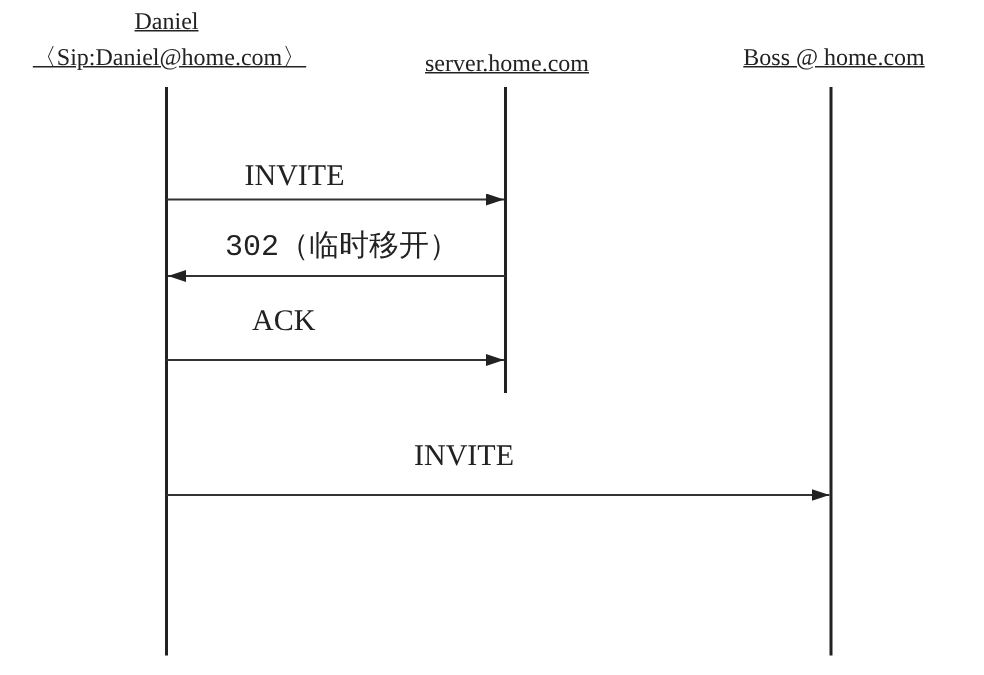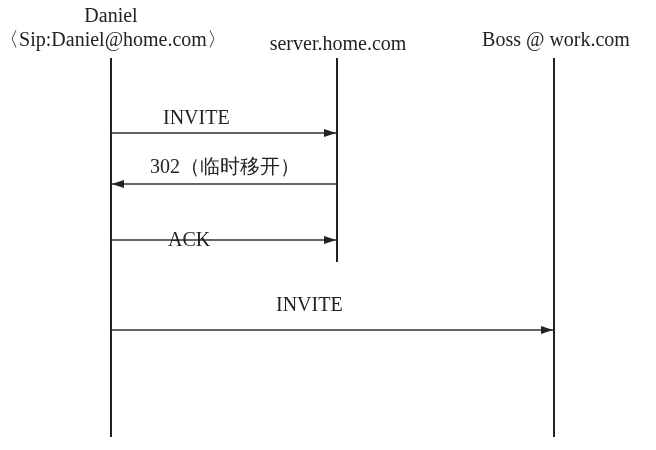--- a/index.html
+++ b/index.html
@@ -1,18 +1,18 @@
 <!DOCTYPE html>
 <html><head>
 <meta charset="utf-8">
 <style>
   html, body { margin: 0; padding: 0; background: #ffffff; }
   body { width: 656px; height: 450px; position: relative; overflow: hidden;
          font-family: "Liberation Serif", "DejaVu Serif", serif; color: #222; }
-  .lbl { position: absolute; font-size: 20px; white-space: nowrap; line-height: 18px; transform: translateX(-50%); }
+  .lbl { position: absolute; font-size: 16px; white-space: nowrap; line-height: 18px; transform: translateX(-50%); text-decoration: underline; }
   .msg { position: absolute; font-size: 20px; white-space: nowrap; line-height: 18px; }
   svg { position: absolute; left: 0; top: 0; }
 </style>
 </head>
 <body>
 
 <svg width="656" height="450">
   <defs>
     <marker id="ah" markerWidth="12" markerHeight="8" refX="12" refY="4" orient="auto" markerUnits="userSpaceOnUse">
       <path d="M0,0 L12,4 L0,8 z" fill="#222"></path>
@@ -24,18 +24,18 @@
 
   <line x1="111" y1="133" x2="336" y2="133" stroke="#333" stroke-width="1.3" marker-end="url(#ah)"></line>
   <line x1="337" y1="184" x2="112" y2="184" stroke="#333" stroke-width="1.3" marker-end="url(#ah)"></line>
   <line x1="111" y1="240" x2="336" y2="240" stroke="#333" stroke-width="1.3" marker-end="url(#ah)"></line>
   <line x1="111" y1="330" x2="553" y2="330" stroke="#333" stroke-width="1.3" marker-end="url(#ah)"></line>
 </svg>
 
 <div class="lbl" style="left:111px; top:6px;">Daniel</div>
 <div class="lbl" style="left:113px; top:30px;">〈Sip:Daniel@home.com〉</div>
 <div class="lbl" style="left:338px; top:34px;">server.home.com</div>
-<div class="lbl" style="left:556px; top:30px;">Boss @ work.com</div>
+<div class="lbl" style="left:556px; top:30px;">Boss @ home.com</div>
 
 <div class="msg" style="left:163px; top:108px;">INVITE</div>
-<div class="msg" style="left:150px; top:157px;">302（临时移开）</div>
-<div class="msg" style="left:168px; top:205px;margin-top:25px;">ACK</div>
+<div class="msg" style="left:150px; top:157px;font-family:Liberation Mono, monospace;">302（临时移开）</div>
+<div class="msg" style="left:168px; top:205px;">ACK</div>
 <div class="msg" style="left:276px; top:295px;">INVITE</div>
 
 </body></html>

